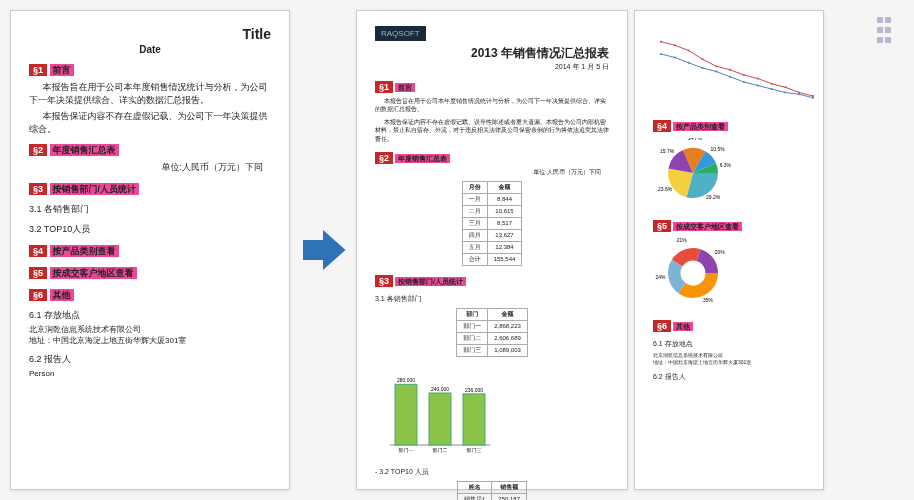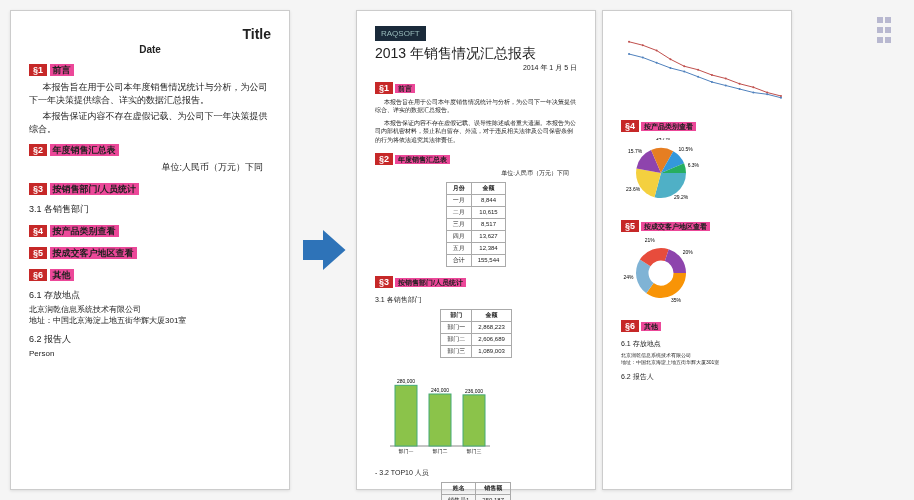--- a/index.html
+++ b/index.html
@@ -1,34 +1,34 @@
 <!DOCTYPE html>
 <html><head>
 <meta charset="utf-8">
 <style>
 body{margin:0;padding:10px;background:#f5f5f5;font-family:Arial,'Microsoft YaHei',sans-serif;font-size:9px;color:#222;display:flex;align-items:flex-start;gap:10px}
 .page{background:#fff;border:1px solid #ccc;box-shadow:0 1px 3px rgba(0,0,0,.1);padding:15px 18px;box-sizing:border-box}
 .left-page{width:280px;height:480px}
 .right-cluster{display:flex;gap:6px}
-.right-page{width:240px;height:480px;font-size:7px}
+.right-page{width:272px;height:480px;font-size:7px}
 .right-strip{width:190px;height:480px;font-size:7px}
 .arrow{align-self:center;width:50px;height:50px;margin:0 8px}
 .arrow svg{width:100%;height:100%}
 .title{text-align:right;font-weight:bold;font-size:14px}
 .date{text-align:center;font-weight:bold;font-size:10px;margin-top:2px}
 .sec-head{font-weight:bold;margin:9px 0 4px}
 .sec-badge{display:inline-block;padding:1px 4px;color:#fff;font-size:9px}
 .sec-badge.red{background:#c62828}
 .sec-text{background:#ec4899;padding:1px 3px}
 .para{margin:4px 0;text-indent:1.5em;line-height:1.4}
 .unit{text-align:right;margin:4px 8px}
 .sub{font-weight:normal;margin:7px 0 3px}
 .addr{font-size:8px;line-height:1.3}
 .logo-bar{background:#1a2a3a;color:#9bb;padding:3px 6px;font-size:8px;display:inline-block;margin-bottom:4px}
-.rtitle{text-align:left;font-weight:normal;font-size:14px}
+.rtitle{text-align:right;font-weight:bold;font-size:12px}
 .rdate{text-align:right;font-size:7px}
 .mini-tbl{border-collapse:collapse;margin:4px auto;font-size:6px}
 .mini-tbl td{border:1px solid #aaa;padding:1px 6px;text-align:center}
 .mini-chart{width:120px;height:90px;margin:4px auto}
 .mini-pie{width:110px;height:70px;margin:2px auto}
 .mini-line{width:170px;height:80px;margin:2px auto}
 .decor{position:absolute;right:10px;top:6px;width:18px;height:30px}
 .decor div{width:6px;height:6px;background:#b8b8d0;display:inline-block;margin:1px}
 .wrap{position:relative;width:914px}
 </style>
@@ -54,20 +54,21 @@
     <span class="sec-badge red">§2</span>
     <span class="sec-text">年度销售汇总表</span>
   </div>
   <div class="unit">单位:人民币（万元）下同</div>
 
   <div class="sec-head">
     <span class="sec-badge red">§3</span>
     <span class="sec-text">按销售部门/人员统计</span>
   </div>
   <div class="sub">3.1 各销售部门</div>
+  <div class="sub">3.2 TOP10人员</div>
 
   <div class="sec-head">
     <span class="sec-badge red">§4</span>
     <span class="sec-text">按产品类别查看</span>
   </div>
 
   <div class="sec-head">
     <span class="sec-badge red">§5</span>
     <span class="sec-text">按成交客户地区查看</span>
   </div>

